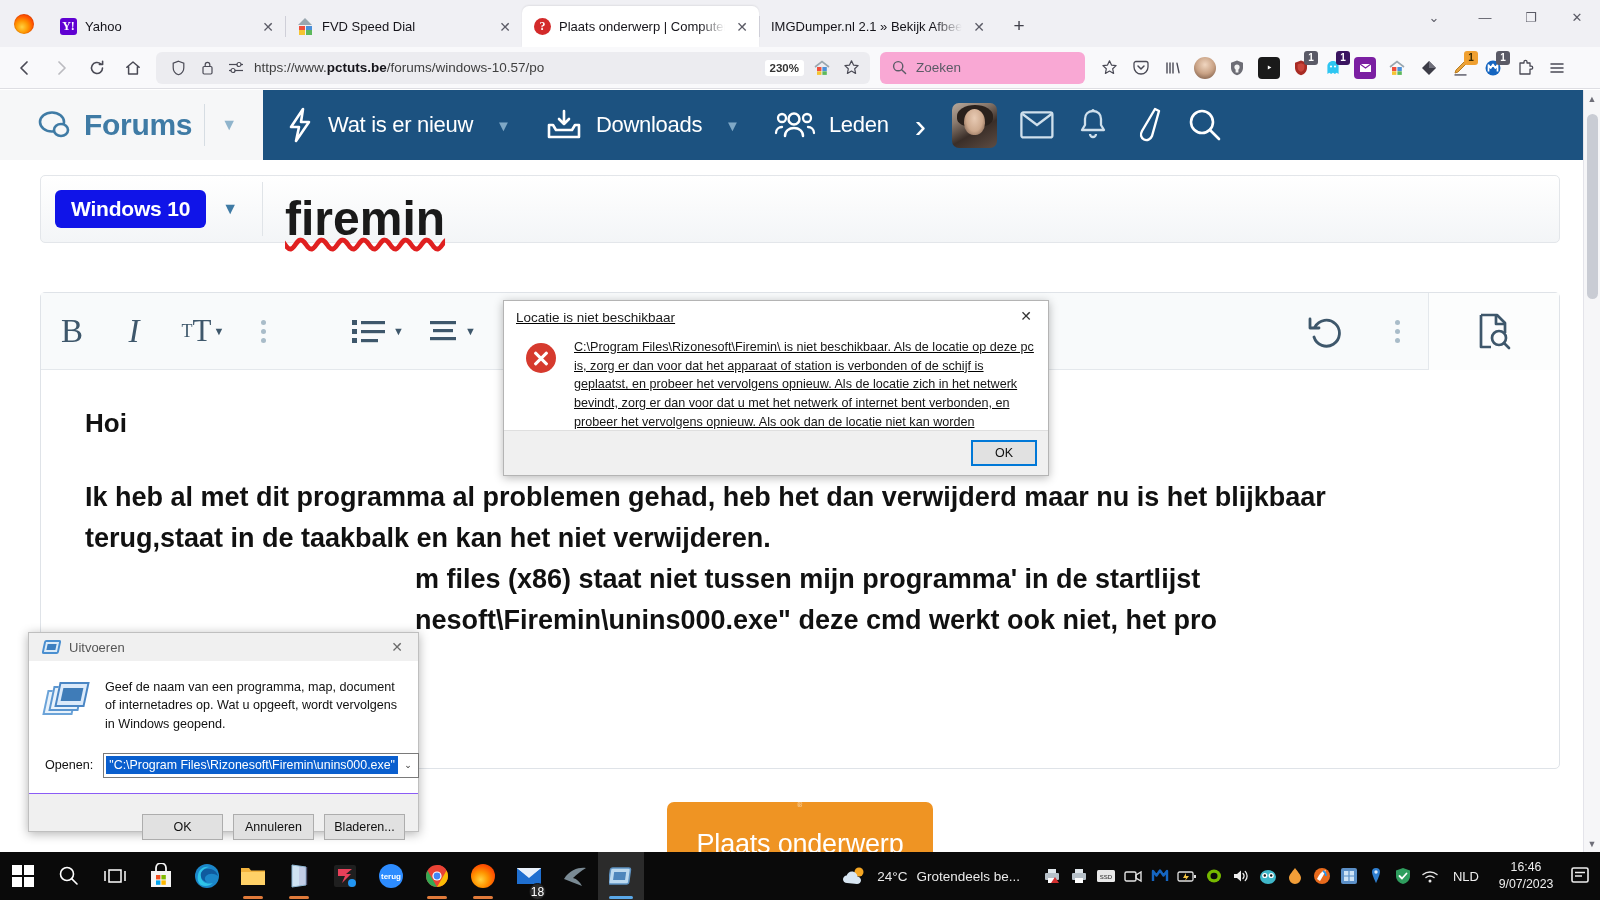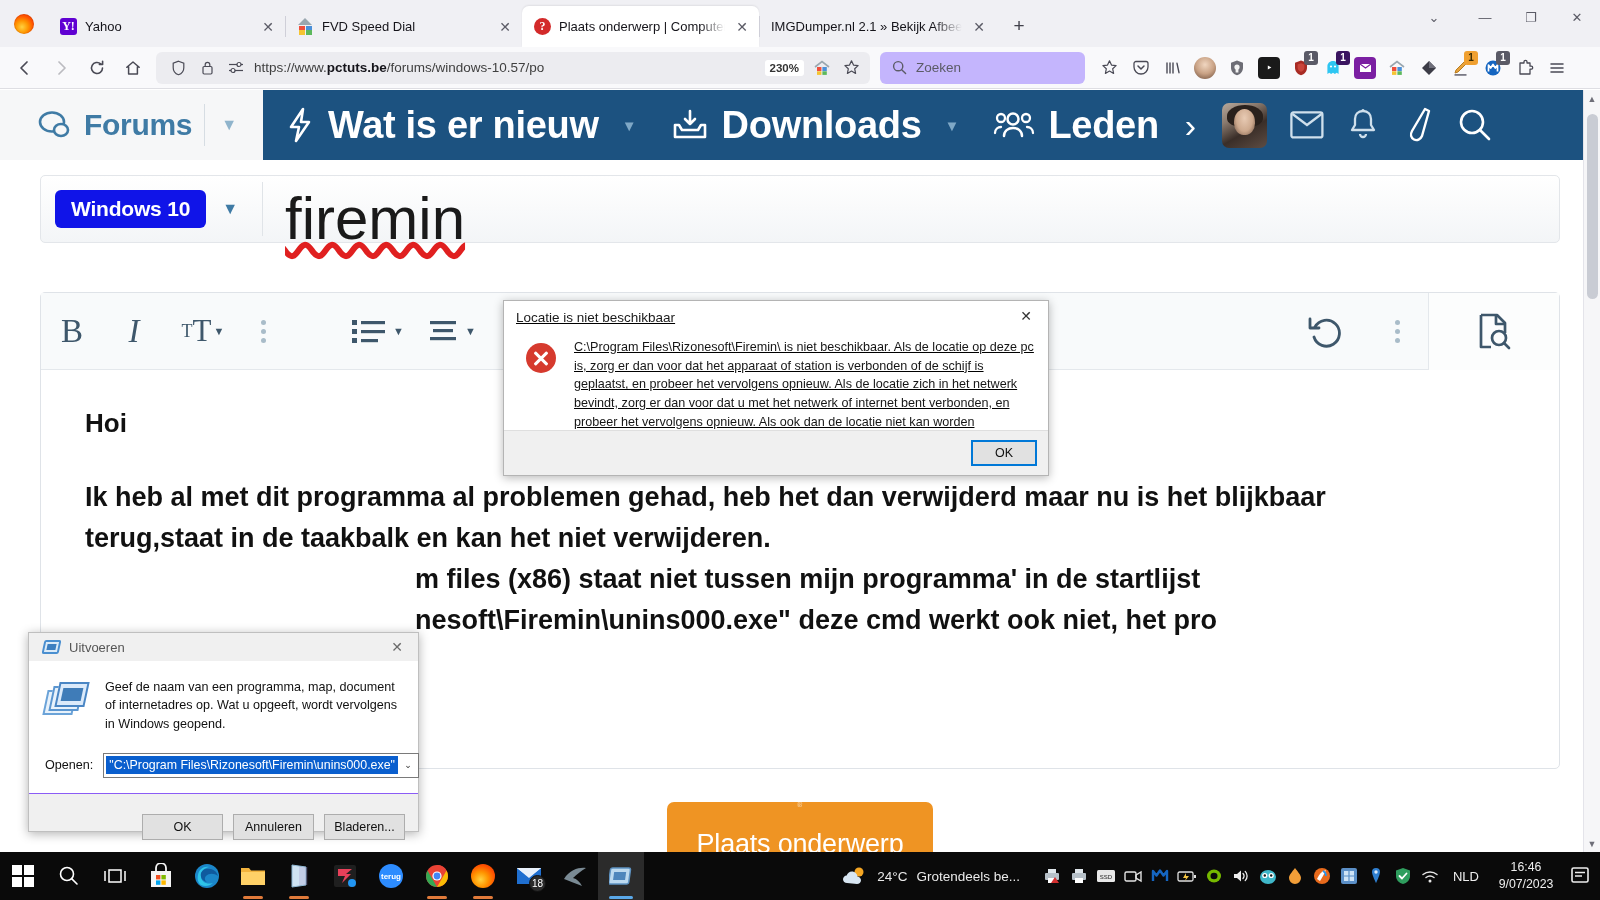--- a/index.html
+++ b/index.html
@@ -63,21 +63,21 @@
     display:flex; align-items:center; gap:7px; padding:0 8px 0 11px; margin-left:4px;
   }
   .url-text { font-size:13.5px; color:#8a8a95; white-space:nowrap; overflow:hidden; flex:1; min-width:0;
     mask-image:linear-gradient(to right,#000 93%,transparent 100%);
     -webkit-mask-image:linear-gradient(to right,#000 93%,transparent 100%); }
   .url-text b { color:#15141a; font-weight:bold; }
   .url-text .dim { color:#404040; }
   .zoom-badge { background:#fff; border-radius:3px; font-size:11.5px; color:#333; padding:2px 5px; font-weight:bold; }
   .mini-ico { width:22px;height:22px;display:flex;align-items:center;justify-content:center; }
   .searchbar {
-    flex:0 0 205px; height:32px; background:#c4b5fd; border-radius:6px;
+    flex:0 0 205px; height:32px; background:#f9a8d4; border-radius:6px;
     display:flex;align-items:center; gap:9px; padding:0 12px; margin-left:8px;text-align:center;
   }
   .searchbar .lbl { font-size:13.5px;color:#5b5b66; }
   .ext-row { display:flex; align-items:center; gap:0px; margin-left:6px; }
   .ext { position:relative; width:32px;height:32px; display:flex;align-items:center;justify-content:center; }
   .ext .badge {
     position:absolute; top:-1px; right:-1px; min-width:14px;height:14px;border-radius:3px;
     background:#747480;color:#fff;font-size:10px;line-height:14px;text-align:center;padding:0 2px;font-weight:bold;
   }
   .ext .badge.orange { background:#f0a030; color:#3a2a00; }
@@ -86,21 +86,21 @@
   
   .page { position:absolute; top:90px; left:0; width:1600px; height:762px; background:#ffffff; overflow:hidden; }
   .forum-nav { height:70px; background:#1c5280; display:flex; align-items:stretch; }
   .forum-home {
     width:263px; background:#f6f7f8; display:flex; align-items:center; gap:0px; padding-left:36px;
   }
   .forum-home .lbl { font-size:30px; font-weight:bold; color:#3f7ba5; letter-spacing:-0.3px; }
   .forum-home .caret { color:#8fb4cc; font-size:16px; margin-left:16px; }
   .fh-divide { width:1px; background:#d6dde3; align-self:stretch; margin:14px 0 14px 12px; }
   .nav-item { display:flex; align-items:center; gap:13px; padding:0 0 0 0; color:#ffffff; }
-  .nav-item .txt { font-size:38px; font-weight:bold; letter-spacing:-0.3px; }
+  .nav-item .txt { font-size:22px; font-weight:normal; letter-spacing:-0.3px; }
   .nav-item .caret { color:#7fa8c6; font-size:15px; }
   .nav-row { flex:1; display:flex; align-items:center; gap:0; padding-left:22px; }
   .gap26 { width:26px; } .gap34 { width:34px; }
   .avatar {
     width:45px;height:45px;border-radius:7px;overflow:hidden;
     background:linear-gradient(150deg,#b8a99c 0%, #8a7a6e 30%, #3a2e28 60%, #5e4d44 100%);
     position:relative;
   }
   .avatar::after{content:"";position:absolute;left:12px;top:6px;width:21px;height:26px;border-radius:50% 50% 45% 45%;
     background:radial-gradient(ellipse at 50% 35%, #e8cbb4 0%, #cda98e 55%, #6b4f3e 100%);}
@@ -111,21 +111,21 @@
   .title-card {
     margin:15px 40px 0 40px; height:68px; background:linear-gradient(#ffffff,#f3f5f7);
     border:1px solid #e3e6ea; border-radius:5px; display:flex; align-items:center;
   }
   .pill {
     margin-left:14px; background:#1014e8; color:#fff; font-weight:bold; font-size:21px;
     padding:7px 16px; border-radius:6px; letter-spacing:-0.2px;
   }
   .pill-caret { color:#3f7ba5; font-size:16px; margin-left:16px; }
   .title-divider { width:1px; align-self:stretch; background:#e0e4e8; margin:6px 0 6px 24px; }
-  .thread-title { font-size:60px; color:#1a1a1a; margin-left:22px; font-weight:normal;
+  .thread-title { font-size:48px; color:#1a1a1a; margin-left:22px; font-weight:bold;
      text-decoration:underline wavy #e02020; text-decoration-skip-ink:none; text-underline-offset:4px;margin-top:18px; }
 
   .editor {
     margin:49px 40px 0 40px; background:#ffffff; border:1px solid #dfe3e8; border-radius:5px;
     height:477px; position:relative;
   }
   .ed-toolbar { height:77px; background:#f8fafb; border-bottom:1px solid #e4e8ec; display:flex; align-items:center; }
   .tb-btn { width:62px;height:77px; display:flex; align-items:center; justify-content:center; color:#3e576b; }
   .tb-btn.sm { width:44px; }
   .tb-caret { color:#3e576b; font-size:11px; margin-left:-6px; }
@@ -207,22 +207,22 @@
   .btn-gray { width:81px;height:26px;background:#e1e1e1;border:1px solid #adadad;font-size:12.5px;color:#111;
      display:flex;align-items:center;justify-content:center; }
 
   
   .taskbar { position:absolute; left:0; bottom:0; width:1600px; height:48px; background:#0a0a0a; display:flex; align-items:center; }
   .tb-left { display:flex; align-items:center; }
   .tbi { width:46px;height:48px; display:flex;align-items:center;justify-content:center; position:relative; }
   .tbi .under { position:absolute; bottom:1px; left:13px; width:20px; height:3px; border-radius:2px; background:#e07a3a; }
   .tbi.active { background:#2b2b2b; }
   .tbi.active .under { background:#5aa8e8; width:24px; left:11px; }
-  .tbi .cnt { position:absolute; right:6px; bottom:8px; width:17px;height:17px;border-radius:50%;background:#2b2b2b;color:#fff;
-      font-size:10px;display:flex;align-items:center;justify-content:center;border:1px solid #111; }
+  .tbi .cnt { position:absolute; right:6px; bottom:0; width:17px;height:17px;border-radius:50%;background:#2b2b2b;color:#fff;
+      font-size:12px;display:flex;align-items:center;justify-content:center;border:1px solid #111; }
   .tb-mid { flex:1; }
   .tb-weather { display:flex; align-items:center; gap:9px; color:#e9e9e9; font-size:13.5px; }
   .tray { display:flex; align-items:center; gap:2px; margin-left:20px; }
   .tray .ti { width:25px;height:48px;display:flex;align-items:center;justify-content:center; }
   .tb-lang { color:#eee; font-size:13px; margin:0 13px 0 10px; }
   .tb-clock { color:#eee; font-size:12.3px; line-height:1.35; text-align:center; width:68px; }
   .tb-action { width:40px;height:48px;display:flex;align-items:center;justify-content:center; }
 
   .sq { width:22px;height:22px;border-radius:4px; }
 </style>

